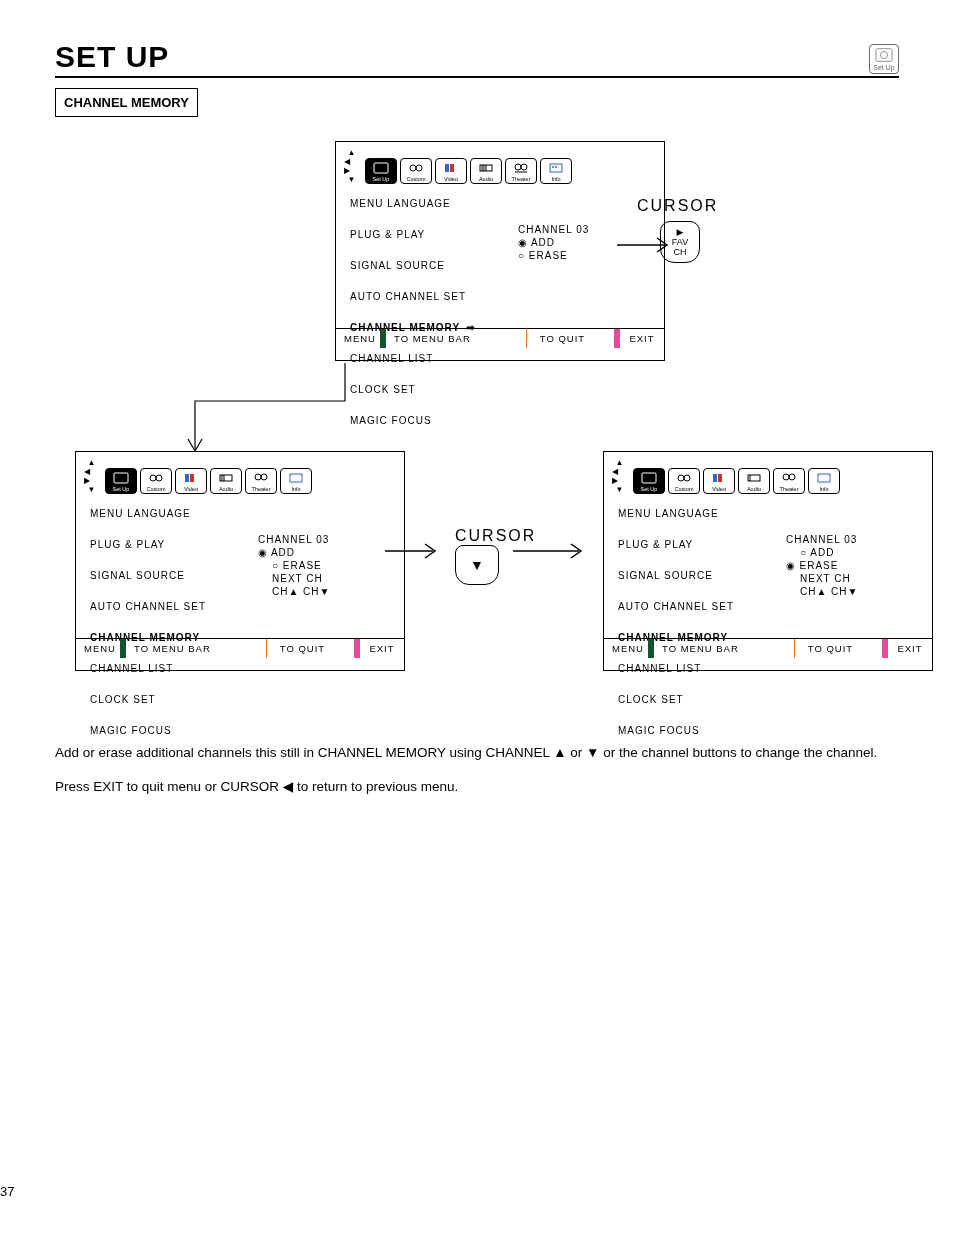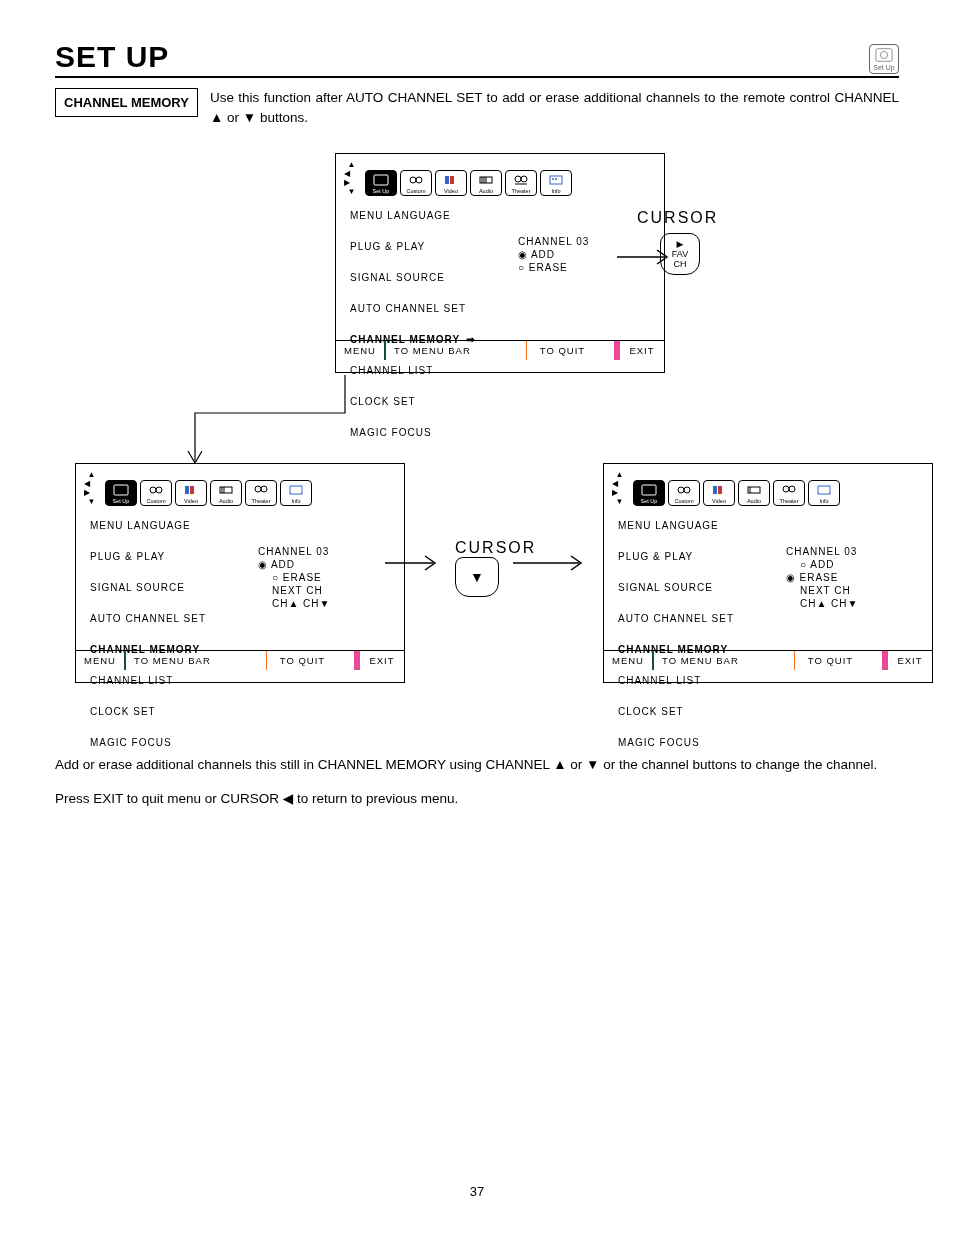--- a/index.html
+++ b/index.html
@@ -95,21 +95,21 @@
   .dot-f::before { content:"◉ "; }
   .dot-o::before { content:"○ "; }
 
   .footer-bar {
     border-top:1px solid #000;
     display:flex;
     font-size:9.5px;
     letter-spacing:1px;
   }
   .footer-bar > div { padding:4px 8px; }
-  .fcell-menu { width:50px; border-right:2px solid #14532d; }
+  .fcell-menu { width:50px; border-right:6px solid #14532d; }
   .fcell-quit { margin-left:auto; border-left:1px solid #f97316; width:72px; text-align:center;}
   .fcell-exit { border-left:6px solid #ec4899; width:50px; text-align:center;margin-left:16px;}
 
   .cursor-label {
     position:absolute;
     font-size:16px;
     letter-spacing:2px;
   }
   .fav-btn {
     position:absolute;
@@ -123,41 +123,38 @@
     position:absolute;
     width:44px; height:40px;
     border:1.5px solid #000;
     border-radius:8px 8px 14px 14px;
     display:flex; align-items:center; justify-content:center;
     font-size:14px;
   }
   .arrow-svg { position:absolute; stroke:#000; fill:none; }
 
   .body-text { font-size:13.5px; line-height:1.5; text-align:justify; margin-bottom:14px;}
-  .page-num { position:absolute; bottom:36px; left:0; right:0; text-align:center; font-size:13px; }
+  .page-num { position:absolute; bottom:36px; left:0; right:0; font-size:13px; }
 </style>
 </head>
 <body>
 
 <div class="header-row">
   <div class="title">SET UP</div>
   <div class="setup-icon-box">
     <svg viewBox="0 0 20 16">
         <rect x="1" y="1" width="18" height="14" rx="2" fill="none" stroke="#888"></rect>
         <circle cx="10" cy="8" r="4" fill="none" stroke="#888"></circle>
       </svg>
     <span class="lbl">Set Up</span>
   </div>
 </div>
 
 <div class="intro-row">
   <div class="sect-label">CHANNEL MEMORY</div>
-  <div class="intro-text">
-    <span>Use this function after AUTO CHANNEL SET to add or erase additional channels to the remote control CHANNEL </span><span>▲</span><span> or </span><span>▼</span><span> buttons.</span>
-  </div>
 </div>
 
 <div class="diagram-area">
 
   <div class="osd osd-top">
     <div class="tabbar">
       <div class="nav-tri">
           <span>▲</span>
           <span>◀ ▶</span>
           <span>▼</span>

